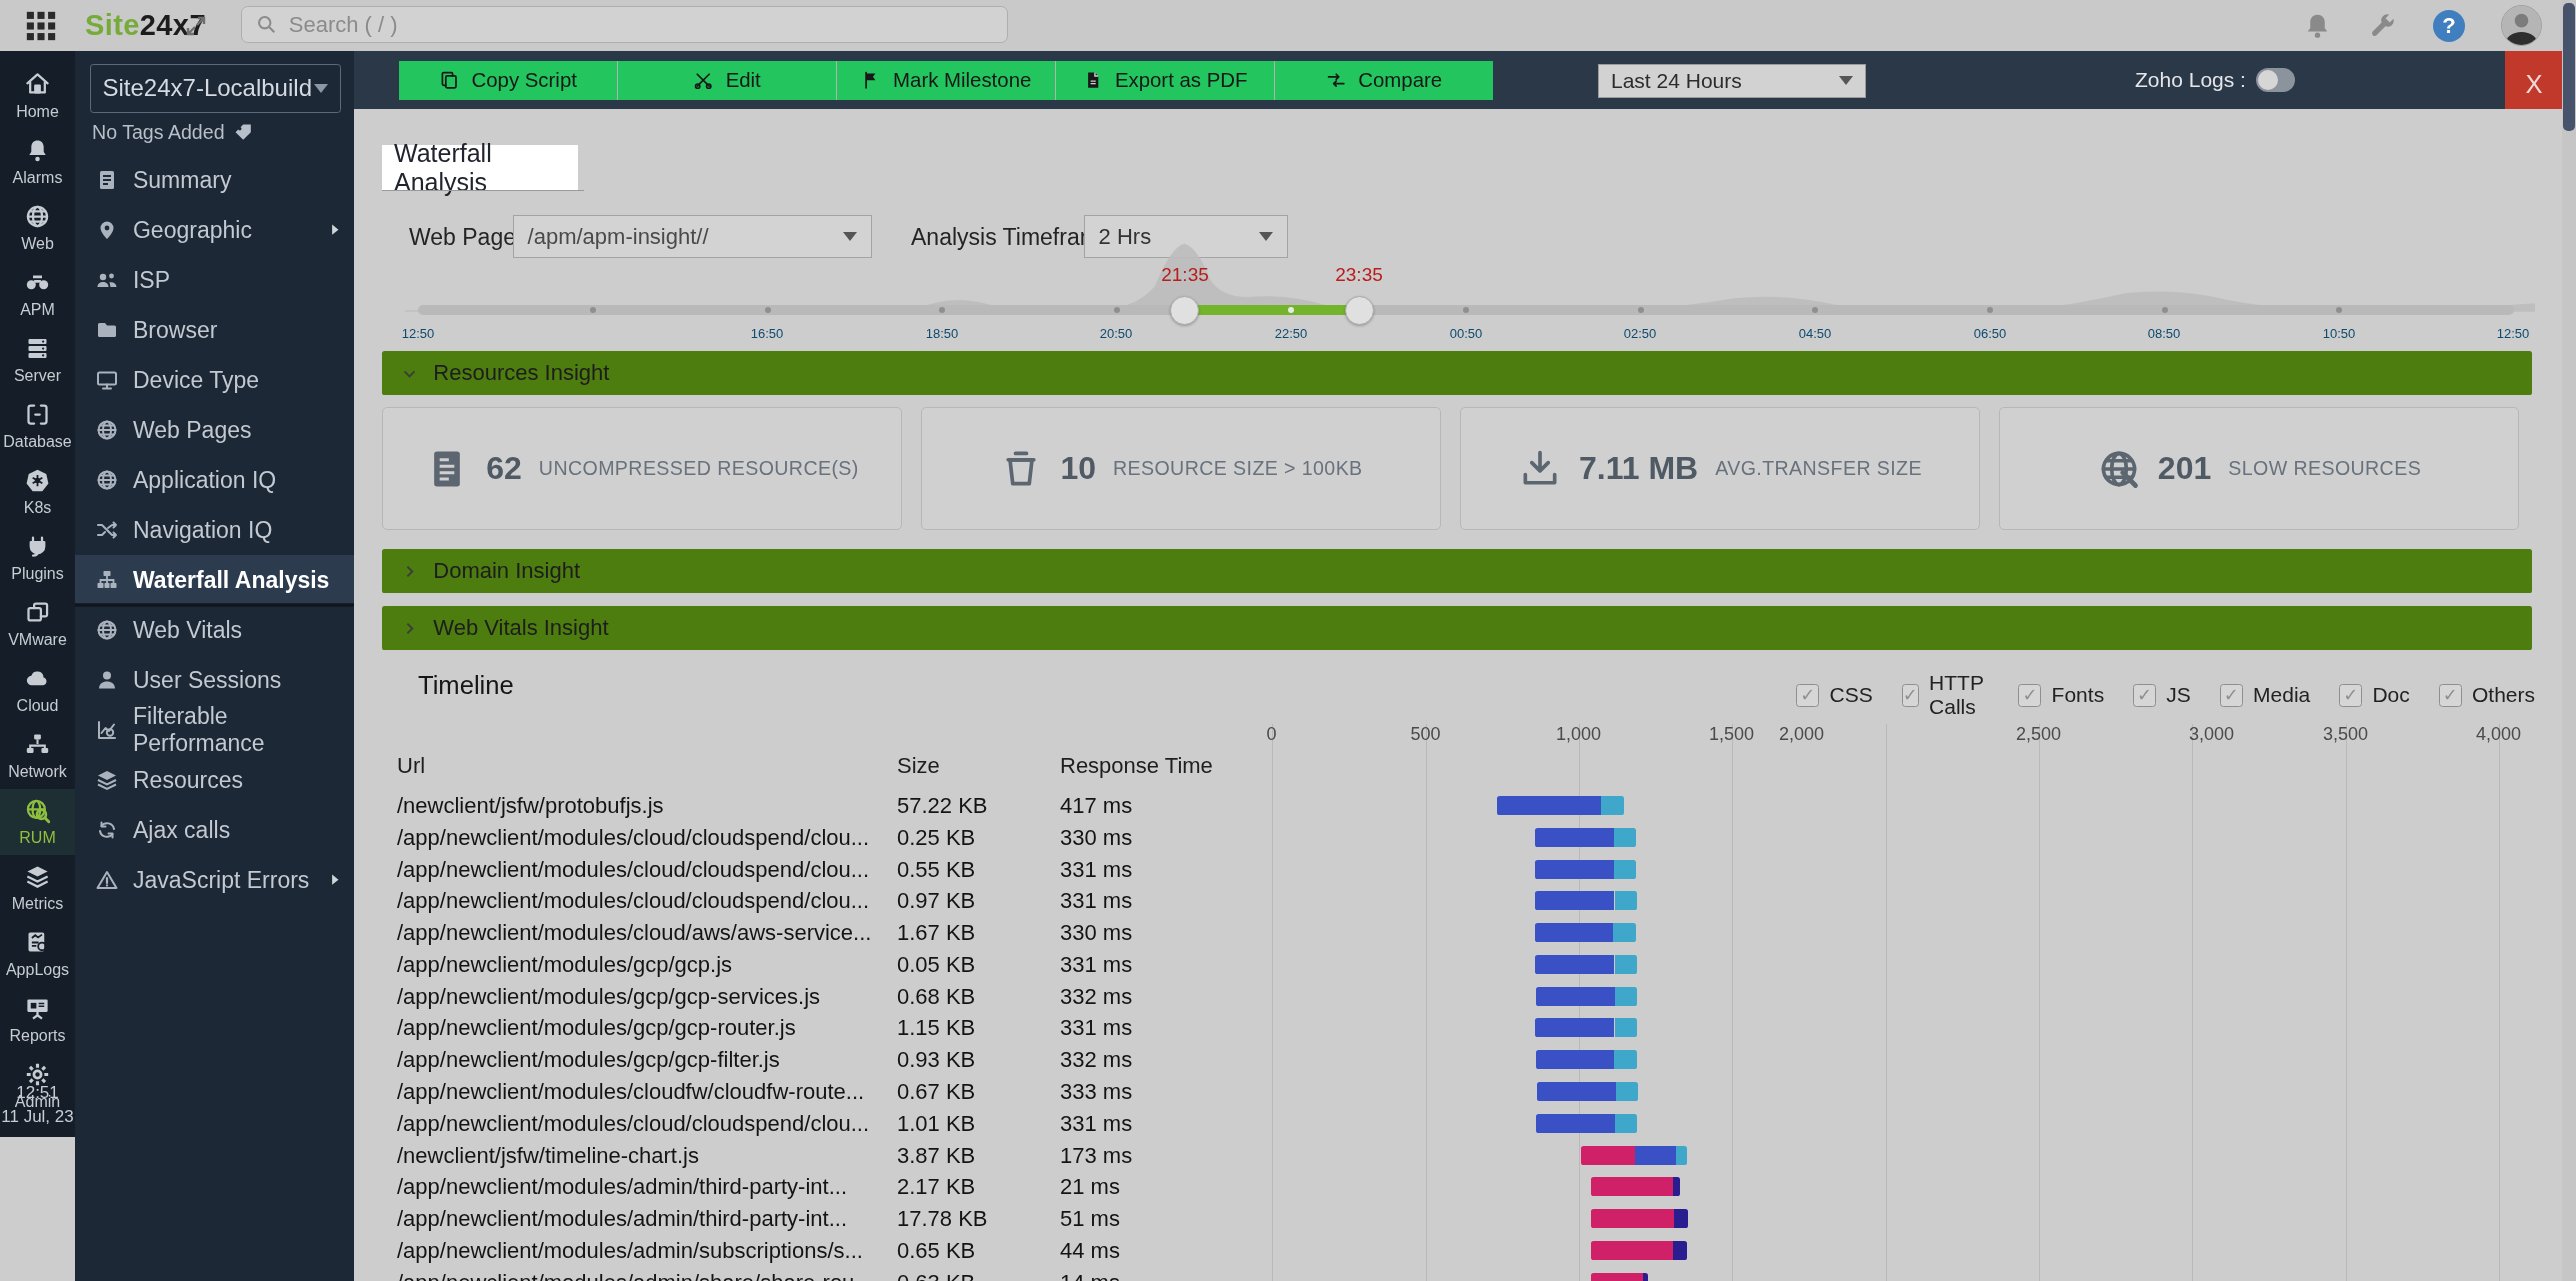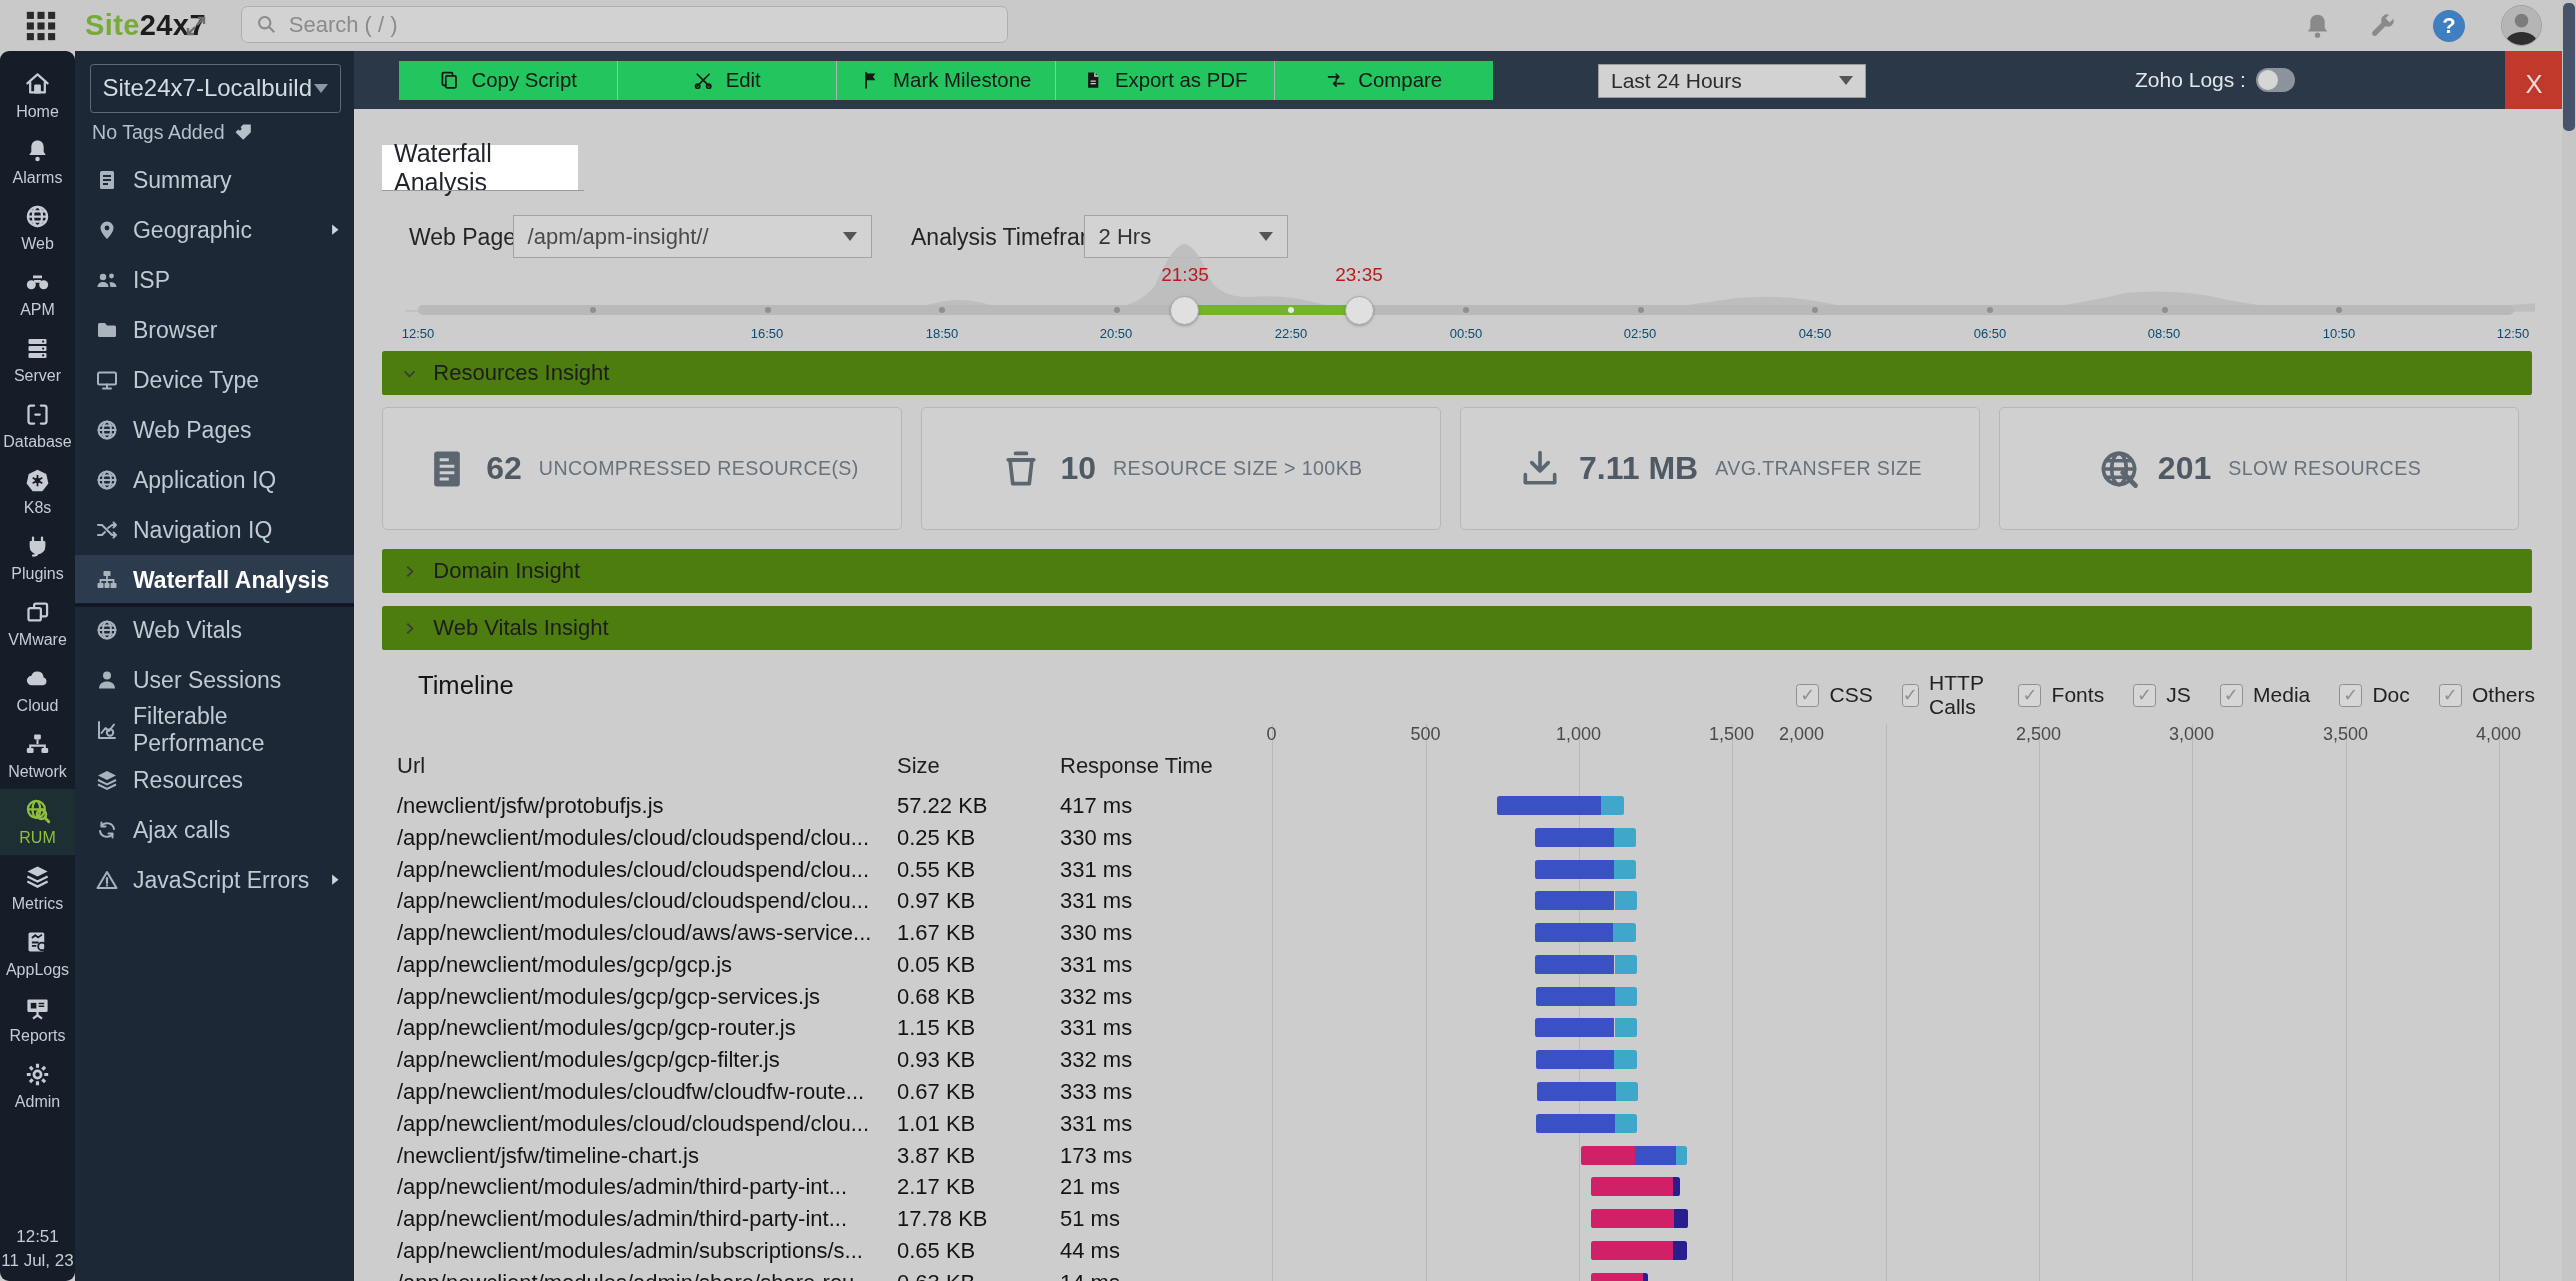--- a/index.html
+++ b/index.html
@@ -17,21 +17,21 @@
              border-radius:6.8px;display:flex;align-items:center;gap:10.2px;padding:0 13.6px;box-sizing:border-box;}
   #searchbox input{border:none;background:transparent;outline:none;font-size:22px;color:#555;
                    font-family:"Liberation Sans",sans-serif;width:100%;}
   #searchbox input::placeholder{color:#8b8b8b;}
   .tb-ic{width:29px;height:29px;color:#8a8a8a;}
   #help-btn{width:32px;height:32px;border-radius:50%;background:#3f7fbf;color:#fff;font-size:22px;
             font-weight:bold;display:flex;align-items:center;justify-content:center;}
   #topbar-right{position:absolute;right:34px;top:0;height:51px;display:flex;align-items:center;gap:36px;}
   #avatar{width:39px;height:39px;border-radius:50%;background:#c2c2c2;border:1.7px solid #9d9d9d;overflow:hidden;}
   
-  #rail{left:0;top:51px;width:75px;height:1230px;background:#141d28;border-radius:9px;}
+  #rail{left:0;top:51px;width:75px;height:1086px;background:#141d28;}
   .rail-item{height:66px;display:flex;flex-direction:column;align-items:center;justify-content:center;
              gap:4.3px;color:#c7ccd2;cursor:pointer;}
   .rail-item .ric{width:27px;height:27px;}
   .rail-item .rlb{font-size:16px;}
   .rail-item.active{background:#1d2f33;color:#8fbf3f;}
   #rail-clock{left:0;bottom:8.5px;width:75px;text-align:center;color:#c7ccd2;font-size:17px;line-height:1.4;}
   
   #subnav{left:75px;top:51px;width:279px;height:1230px;background:#1c2836;}
   #monitor-dd{left:14.5px;top:12.8px;width:251px;height:49px;border:1.7px solid #5c6b7c;border-radius:3.4px;
               display:flex;align-items:center;justify-content:space-between;padding:0 12px;box-sizing:border-box;
@@ -733,21 +733,21 @@
         <div class="gl" style="left: 1992px;"></div>
         <div class="gl" style="left: 2145px;"></div>
       </div>
     <div id="axis-labels">
         <span class="axis-lab" style="left: 918px;">0</span>
         <span class="axis-lab" style="left: 1072px;">500</span>
         <span class="axis-lab" style="left: 1225px;">1,000</span>
         <span class="axis-lab" style="left: 1378px;">1,500</span>
         <span class="axis-lab" style="left: 1448px;">2,000</span>
         <span class="axis-lab" style="left: 1685px;">2,500</span>
-        <span class="axis-lab" style="left: 1838px;">3,000</span>
+        <span class="axis-lab" style="left: 1838px; text-align: right;">3,000</span>
         <span class="axis-lab" style="left: 1992px;">3,500</span>
         <span class="axis-lab" style="left: 2145px;">4,000</span>
       </div>
     <span class="col-head" style="left:43px;">Url</span>
     <span class="col-head" style="left:543px;">Size</span>
     <span class="col-head" style="left:706px;">Response Time</span>
     <div id="rows" class="abs">
         <div class="trow" style="top: 0px;">
           <span class="url">/newclient/jsfw/protobufjs.js</span>
           <span class="sz">57.22 KB</span>

